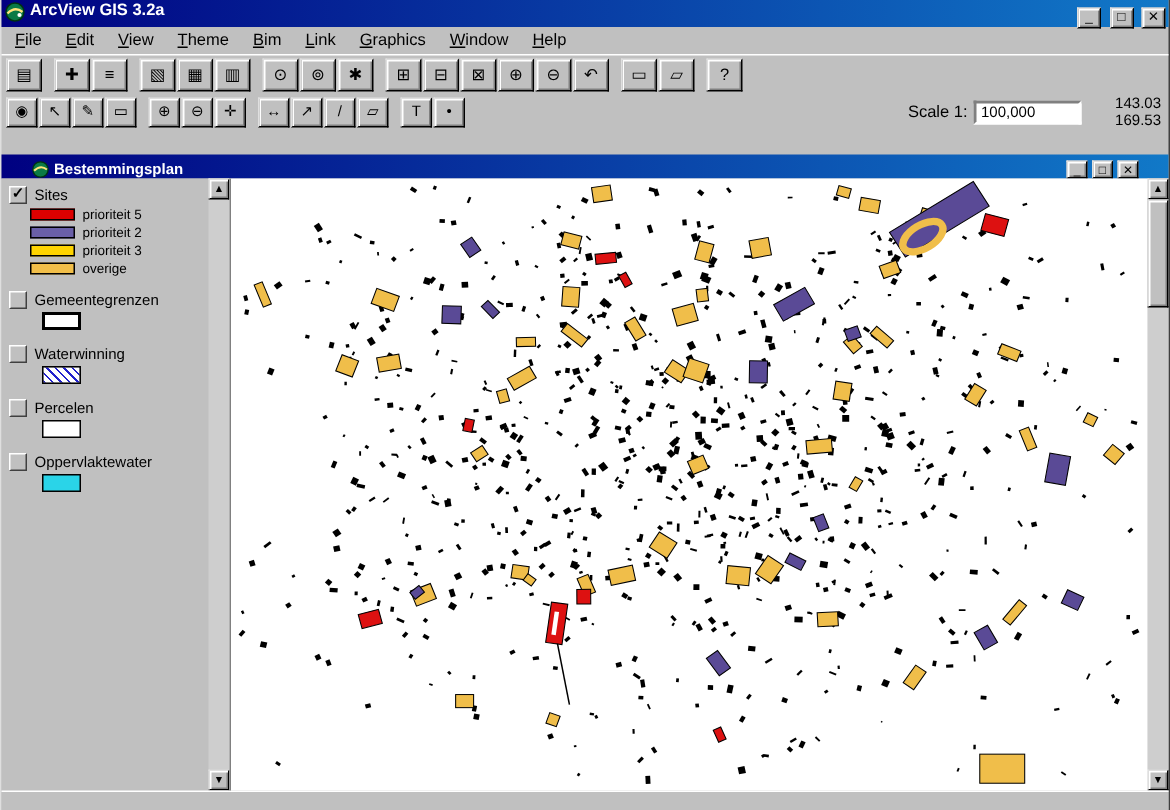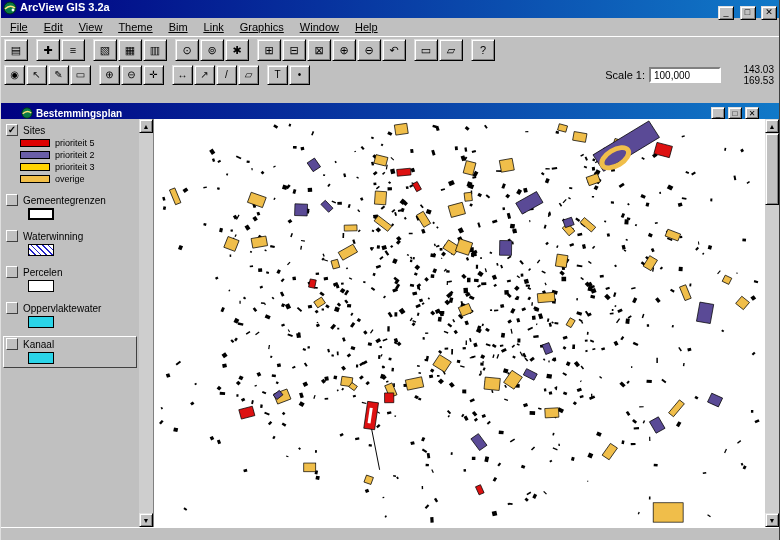--- a/index.html
+++ b/index.html
@@ -14,21 +14,21 @@
   .tb-icon svg { display:block; }
   .tb-title { color:#fff; font-weight:bold; font-size:11px; flex:1;
               white-space:nowrap; overflow:hidden; }
   .win-btn { width:16px; height:14px; padding:0; margin-left:1px; font-size:9px; line-height:11px;
              background:#c0c0c0; font-family:inherit;
              border:1px solid; border-color:#dfdfdf #000 #000 #dfdfdf;
              box-shadow:inset 1px 1px 0 #fff, inset -1px -1px 0 #808080; }
 
   
   .menubar { height:18px; flex:0 0 auto; display:flex; align-items:center;
-             font-size:11px; padding-left:1px;text-decoration:underline; }
+             font-size:11px; padding-left:1px; }
   .menu-item { padding:2px 8px; cursor:default; }
 
   
   .toolbar { display:flex; align-items:center; padding:2px 3px; gap:1px; flex:0 0 auto; }
   .tb1 { height:27px; border-top:1px solid #fff; }
   .tb2 { height:24px; }
   .tbtn { width:24px; height:22px; padding:0; font-size:11px; line-height:18px;
           background:#c0c0c0; font-family:inherit; color:#000;
           border:1px solid; border-color:#dfdfdf #000 #000 #dfdfdf;
           box-shadow:inset 1px 1px 0 #fff, inset -1px -1px 0 #808080; }
@@ -223,29 +223,20 @@
             <span class="theme-name">Percelen</span>
           </div>
           <div class="legend-row">
             <span class="swatch big" style="background: rgb(255, 255, 255); border: 1px solid rgb(0, 0, 0);"></span>
           </div>
         </div>
         <div class="theme">
           <div class="theme-head">
             <span class="checkbox"></span>
             <span class="theme-name">Oppervlaktewater</span>
-          </div>
-          <div class="legend-row">
-            <span class="swatch big" style="background: rgb(42, 212, 232);"></span>
-          </div>
-        </div>
-        <div class="theme selected">
-          <div class="theme-head">
-            <span class="checkbox"></span>
-            <span class="theme-name">Kanaal</span>
           </div>
           <div class="legend-row">
             <span class="swatch big" style="background: rgb(42, 212, 232);"></span>
           </div>
         </div>
       </div>
 
     <div class="vscroll">
       <button class="scroll-btn">▲</button>
       <div class="scroll-track"></div>

